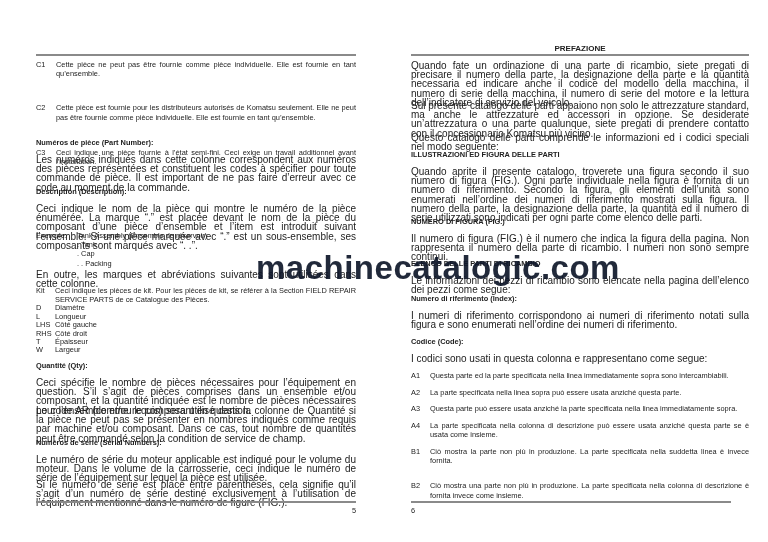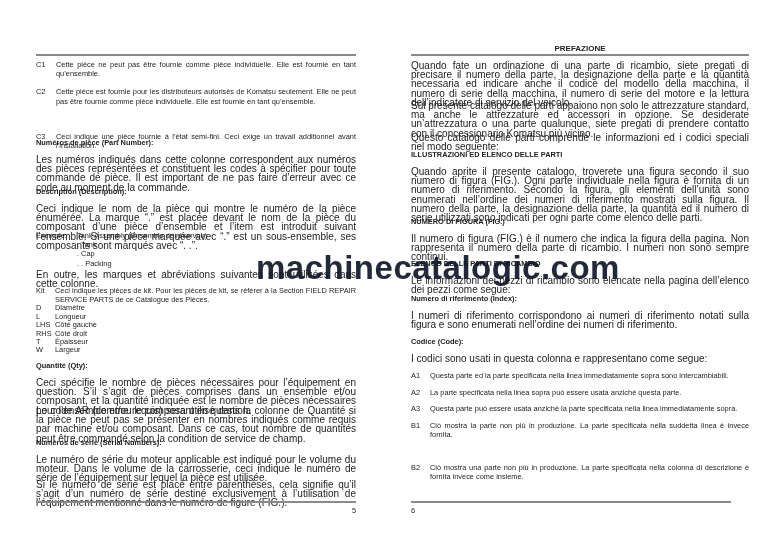--- a/index.html
+++ b/index.html
@@ -29,21 +29,21 @@
 <body>
 
 <div class="page left">
   <div class="rule" style="top:54px;left:0;width:320px;"></div>
 
   <div class="abs" style="top:60px;">
     <div class="code-row">
       <span class="k">C1</span>
       <span class="v">Cette pièce ne peut pas être fournie comme pièce individuelle.  Elle est fournie en tant qu’ensemble.</span>
     </div>
-    <div class="code-row" style="margin-top:9px;">
+    <div class="code-row" style="margin-top:25px;">
       <span class="k">C2</span>
       <span class="v">Cette pièce est fournie pour les distributeurs autorisés de Komatsu seulement.  Elle ne peut pas être fournie comme pièce individuelle.  Elle est fournie en tant qu’ensemble.</span>
     </div>
     <div class="code-row" style="margin-top:26px;">
       <span class="k">C3</span>
       <span class="v">Ceci indique une pièce fournie à l’état semi-fini. Ceci exige un travail additionnel avant l’installation.</span>
     </div>
   </div>
 
   <p class="bold abs" style="top:138px;">Numéros de pièce (Part Number):</p>
@@ -113,21 +113,21 @@
 </div>
 
 <div class="page right">
   <p class="bold abs center" style="top:44px;font-size:8px;">PREFAZIONE</p>
   <div class="rule" style="top:54px;left:0;width:338px;"></div>
 
   <p class="txt abs" style="top:61px;">Quando fate un ordinazione di una parte di ricambio, siete pregati di precisare il numero della parte, la designazione della parte e la quantità necessaria ed indicare anche il codice del modello della macchina, il numero di serie della macchina, il numero di serie del motore e la lettura dell’indicatore di servizio del veicolo.</p>
   <p class="txt abs" style="top:101px;">Sul presente catalogo delle parti appaiono non solo le attrezzature standard, ma anche le attrezzature ed accessori in opzione. Se desiderate un’attrezzatura o una parte qualunque, siete pregati di prendere contatto con il concessionario Komatsu più vicino.</p>
   <p class="txt abs" style="top:133px;">Questo catalogo delle parti comprende le informazioni ed i codici speciali nel modo seguente:</p>
 
-  <p class="bold abs" style="top:150px;">ILLUSTRAZIONI ED ELENCO DELLE PARTI</p>
+  <p class="bold abs" style="top:150px;">ILLUSTRAZIONI ED FIGURA DELLE PARTI</p>
   <p class="txt abs" style="top:167px;">Quando aprite il presente catalogo, troverete una figura secondo il suo numero di figura (FIG.). Ogni parte individuale nella figura è fornita di un numero di riferimento. Secondo la figura, gli elementi dell’unità sono enumerati nell’ordine dei numeri di riferimento mostrati sulla figura. Il numero della parte, la designazione della parte, la quantità ed il numero di serie utilizzati sono indicati per ogni parte come elenco delle parti.</p>
 
   <p class="bold abs" style="top:217px;">NUMERO DI FIGURA (FIG.)</p>
   <p class="txt abs" style="top:234px;">Il numero di figura (FIG.) è il numero che indica la figura della pagina. Non rappresenta il numero della parte di ricambio. I numeri non sono sempre continui.</p>
 
   <p class="bold abs" style="top:259px;">ELENCO DELLE PARTI DI RICAMBIO</p>
   <p class="txt abs" style="top:276px;">Le informazioni dei pezzi di ricambio sono elencate nella pagina dell’elenco dei pezzi come segue:</p>
 
   <p class="bold abs" style="top:294px;">Numero di riferimento (Index):</p>
   <p class="txt abs" style="top:311px;">I numeri di riferimento corrispondono ai numeri di riferimento notati sulla figura e sono enumerati nell’ordine dei numeri di riferimento.</p>
@@ -142,24 +142,28 @@
       </div>
     <div class="code-row" style="margin-top:7.5px;">
         <span class="k" style="width:19px;">A2</span>
         <span class="v">La parte specificata nella linea sopra può essere usata anziché questa parte.</span>
       </div>
     <div class="code-row" style="margin-top:7.5px;">
         <span class="k" style="width:19px;">A3</span>
         <span class="v">Questa parte può essere usata anziché la parte specificata nella linea immediatamente sopra.</span>
       </div>
     <div class="code-row" style="margin-top:7.5px;">
+        <span class="k" style="width:19px;">A4</span>
+        <span class="v">La parte specificata nella colonna di descrizione può essere usata anziché questa parte se è usata come insieme.</span>
+      </div>
+    <div class="code-row" style="margin-top:7.5px;">
         <span class="k" style="width:19px;">B1</span>
         <span class="v">Ciò mostra la parte non più in produzione. La parte specificata nella suddetta linea è invece fornita.</span>
       </div>
-    <div class="code-row" style="margin-top:23px;">
+    <div class="code-row" style="margin-top:16px;">
         <span class="k" style="width:19px;">B2</span>
         <span class="v">Ciò mostra una parte non più in produzione. La parte specificata nella colonna di descrizione è fornita invece come insieme.</span>
       </div>
   </div>
 
   <div class="rule" style="top:501px;left:0;width:320px;"></div>
   <span class="pnum" style="top:506px;left:0;">6</span>
 </div>
 
 <div class="watermark">machinecatalogic.com</div>

